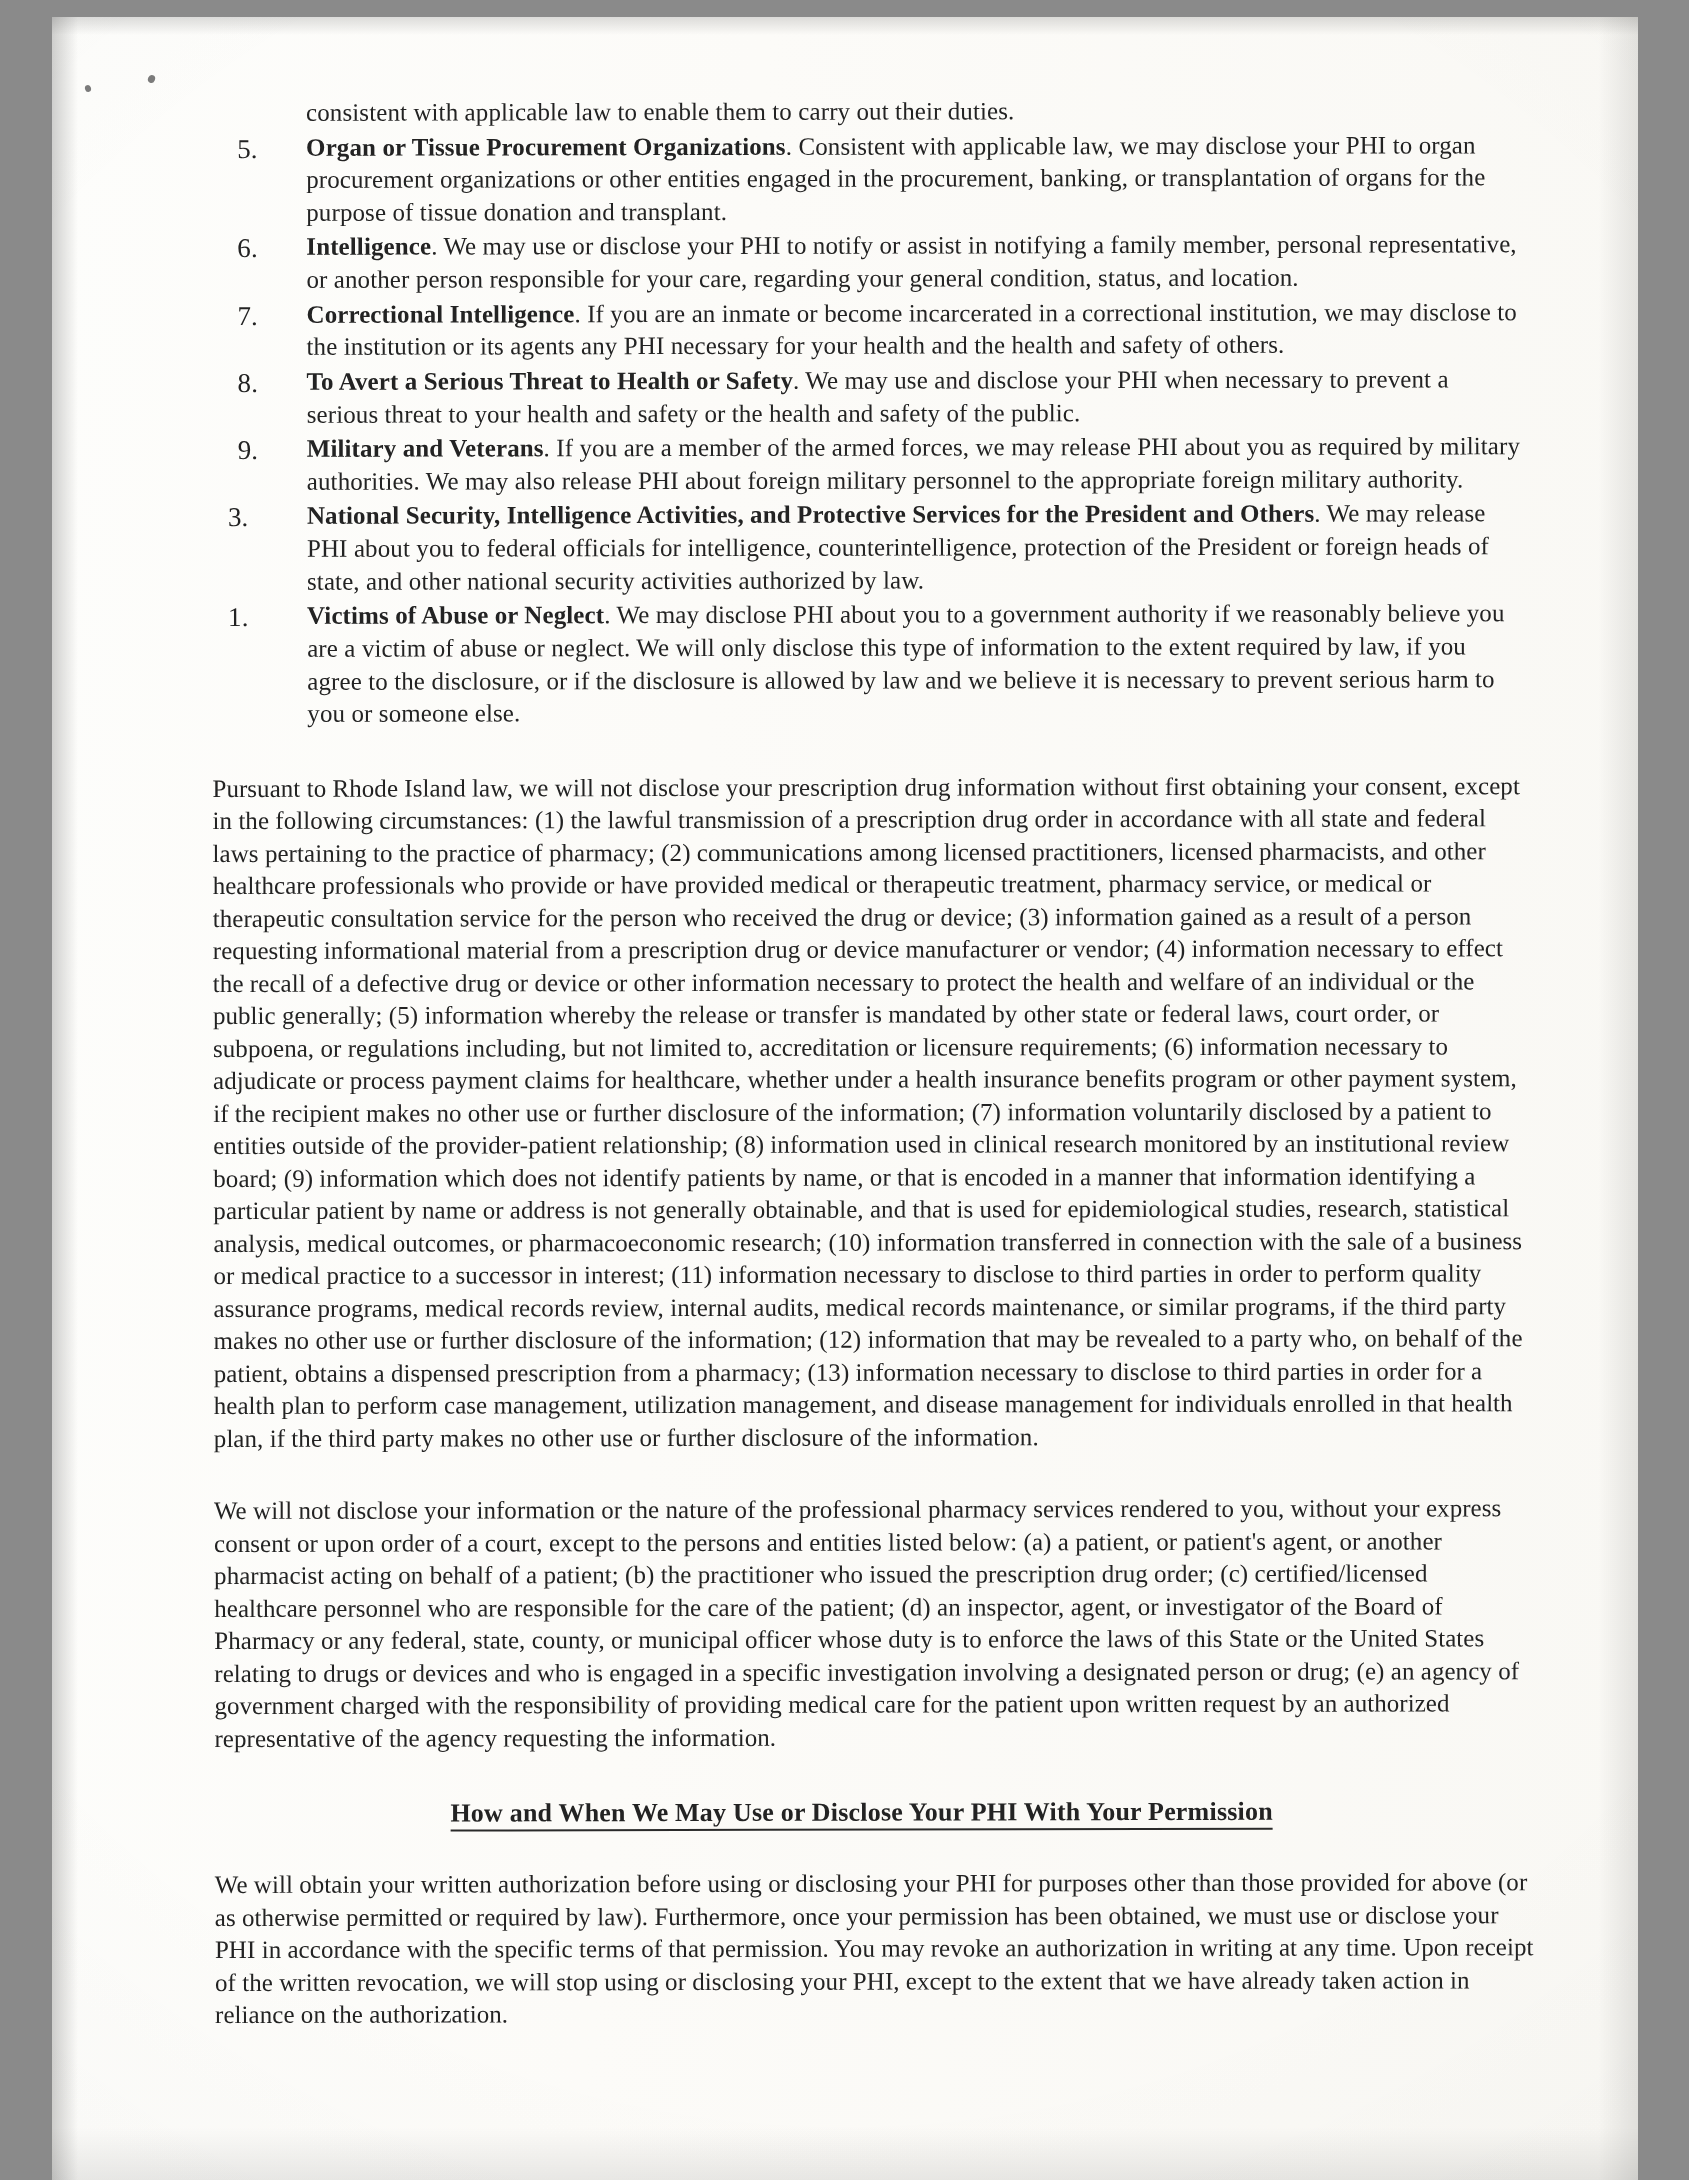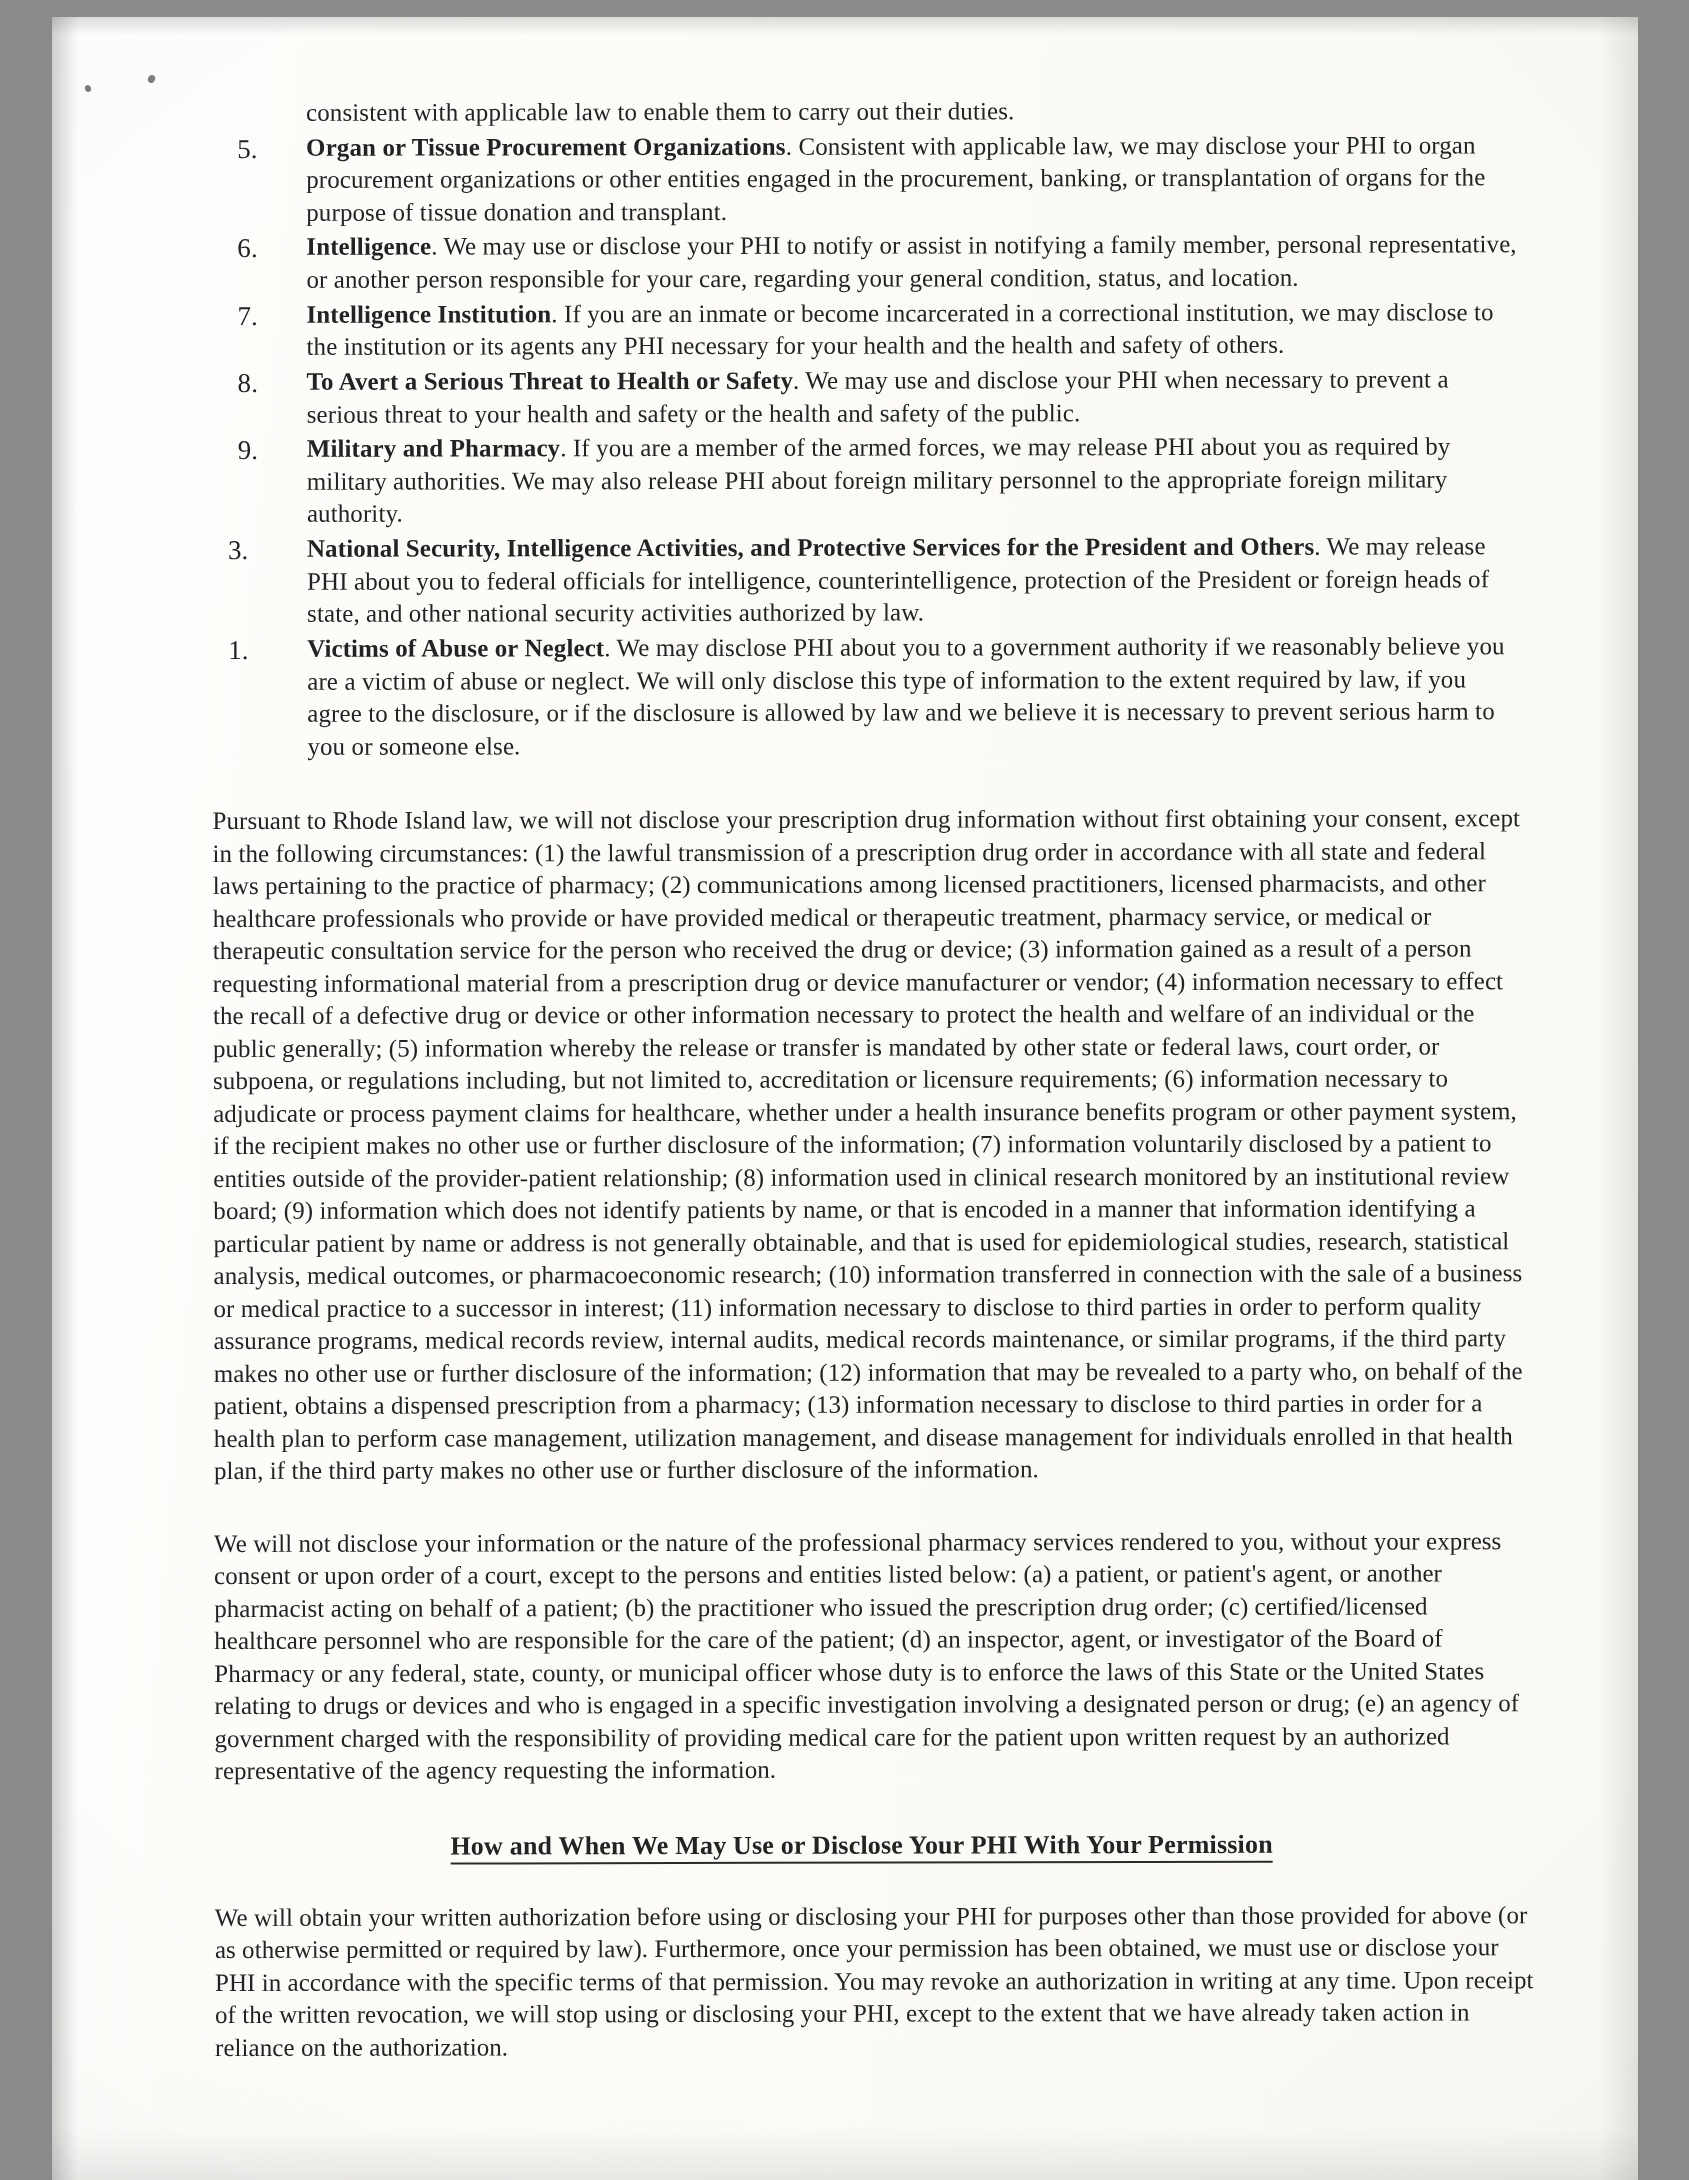--- a/index.html
+++ b/index.html
@@ -148,31 +148,31 @@
         <span class="term">Organ or Tissue Procurement Organizations</span><span>. Consistent with applicable law, we may disclose your PHI to organ procurement organizations or other entities engaged in the procurement, banking, or transplantation of organs for the purpose of tissue donation and transplant.</span>
       </li>
 
       <li class="num-item">
         <span class="marker">6.</span>
         <span class="term">Intelligence</span><span>. We may use or disclose your PHI to notify or assist in notifying a family member, personal representative, or another person responsible for your care, regarding your general condition, status, and location.</span>
       </li>
 
       <li class="num-item">
         <span class="marker">7.</span>
-        <span class="term">Intelligence Institution</span><span>. If you are an inmate or become incarcerated in a correctional institution, we may disclose to the institution or its agents any PHI necessary for your health and the health and safety of others.</span>
+        <span class="term">Correctional Intelligence</span><span>. If you are an inmate or become incarcerated in a correctional institution, we may disclose to the institution or its agents any PHI necessary for your health and the health and safety of others.</span>
       </li>
 
       <li class="num-item">
         <span class="marker">8.</span>
         <span class="term">To Avert a Serious Threat to Health or Safety</span><span>. We may use and disclose your PHI when necessary to prevent a serious threat to your health and safety or the health and safety of the public.</span>
       </li>
 
       <li class="num-item">
         <span class="marker">9.</span>
-        <span class="term">Military and Pharmacy</span><span>. If you are a member of the armed forces, we may release PHI about you as required by military authorities. We may also release PHI about foreign military personnel to the appropriate foreign military authority.</span>
+        <span class="term">Military and Veterans</span><span>. If you are a member of the armed forces, we may release PHI about you as required by military authorities. We may also release PHI about foreign military personnel to the appropriate foreign military authority.</span>
       </li>
 
       <li class="num-item wide-marker">
         <span class="marker">3.</span>
         <span class="term">National Security, Intelligence Activities, and Protective Services for the President and Others</span><span>. We may release PHI about you to federal officials for intelligence, counterintelligence, protection of the President or foreign heads of state, and other national security activities authorized by law.</span>
       </li>
 
       <li class="num-item wide-marker">
         <span class="marker">1.</span>
         <span class="term">Victims of Abuse or Neglect</span><span>. We may disclose PHI about you to a government authority if we reasonably believe you are a victim of abuse or neglect. We will only disclose this type of information to the extent required by law, if you agree to the disclosure, or if the disclosure is allowed by law and we believe it is necessary to prevent serious harm to you or someone else.</span>

